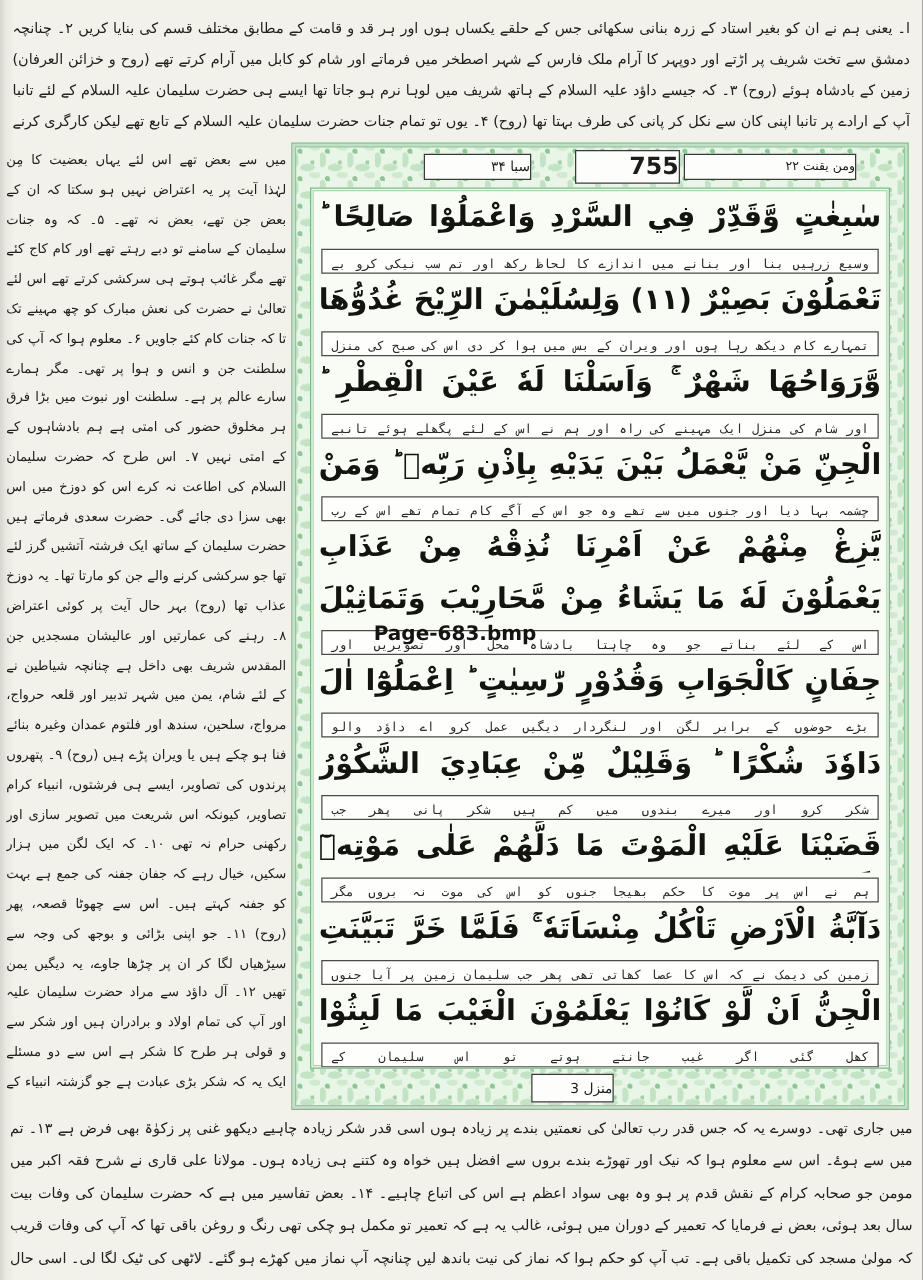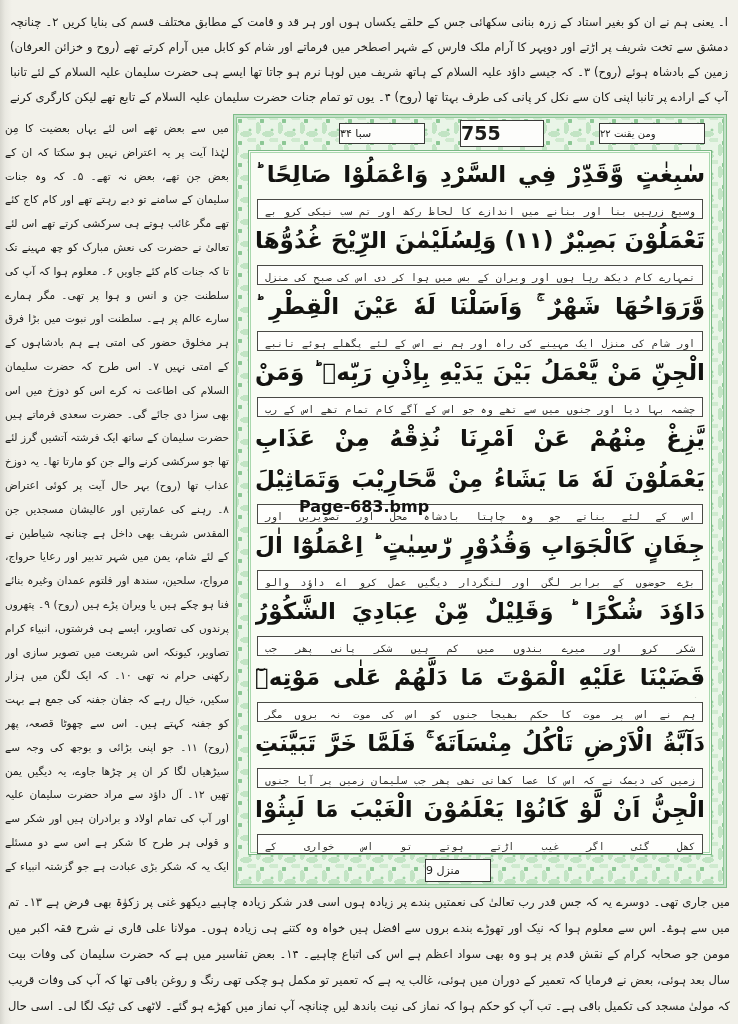--- a/index.html
+++ b/index.html
@@ -26,23 +26,23 @@
       radial-gradient(circle 1.6px at 16px 15px, #9ed2a4 96%, rgba(0,0,0,0)),
       radial-gradient(ellipse 6px 3px at 12px 19px, #c2e4c4 96%, rgba(0,0,0,0)),
       radial-gradient(ellipse 3px 6px at 2px 13px, #c2e4c4 96%, rgba(0,0,0,0)),
       radial-gradient(ellipse 5px 2.5px at 18px 3px, #cfeacf 96%, rgba(0,0,0,0));
     background-size:22px 22px;
     box-shadow:inset 0 0 0 2px rgba(255,255,255,.45), inset 0 0 0 3px #93c99b;
     display:flex;flex-direction:column;
   }
   .band-top{flex:0 0 30px;position:relative;}
   .band-bottom{flex:0 0 26px;position:relative;}
-  .hlabel{position:absolute;background:#fdfdfb;border:1px solid #3a3a38;text-align:left;
+  .hlabel{position:absolute;background:#fdfdfb;border:1px solid #3a3a38;text-align:right;
           white-space:nowrap;overflow:hidden;color:#1c1c1a;}
-  .label-juz{top:4px;right:16px;width:104px;height:19px;line-height:19px;font-size:10px;}
+  .label-juz{top:4px;right:36px;width:104px;height:19px;line-height:19px;font-size:10px;padding-left:32px;}
   .label-page{top:1px;right:177px;width:82px;height:25px;line-height:25px;font-size:19px;font-weight:bold;}
   .label-surah{top:4px;left:100px;width:84px;height:19px;line-height:19px;font-size:11px;}
   .label-manzil{top:2px;right:230px;width:64px;height:21px;line-height:21px;font-size:11px;}
   .verse-area{
     flex:1 1 auto;margin:1px 9px 2px;background:#f9fcf4;border:1px solid #79b884;
     box-shadow:inset 0 0 0 1px #f9fcf4, inset 0 0 0 2px #a9d8ae;
     padding:3px 6px 2px;display:flex;flex-direction:column;justify-content:space-between;overflow:hidden;
   }
   .verse-pair{flex:0 0 auto;}
   .arabic-line{height:41px;line-height:41px;font-size:23px;font-weight:bold;color:#131310;
@@ -102,21 +102,21 @@
       <div class="cline">حضرت سلیمان کے ساتھ ایک فرشتہ آتشیں گرز لئے رہتا</div>
 
       <div class="cline">تھا جو سرکشی کرنے والے جن کو مارتا تھا۔ یہ دوزخ کا</div>
 
       <div class="cline">عذاب تھا (روح) بہر حال آیت پر کوئی اعتراض نہیں۔</div>
 
       <div class="cline">۸۔ رہنے کی عمارتیں اور عالیشان مسجدیں جن میں بیت</div>
 
       <div class="cline">المقدس شریف بھی داخل ہے چنانچہ شیاطین نے حضرت</div>
 
-      <div class="cline">کے لئے شام، یمن میں شہر تدبیر اور رعایا حرواج،</div>
+      <div class="cline">کے لئے شام، یمن میں شہر تدبیر اور قلعہ حرواج،</div>
 
       <div class="cline">مرواج، سلحین، سندھ اور فلتوم عمدان وغیرہ بنائے جو اب</div>
 
       <div class="cline">فنا ہو چکے ہیں یا ویران پڑے ہیں (روح) ۹۔ پتھروں سے</div>
 
       <div class="cline">پرندوں کی تصاویر، ایسے ہی فرشتوں، انبیاء کرام کی</div>
 
       <div class="cline">تصاویر، کیونکہ اس شریعت میں تصویر سازی اور تصویر</div>
 
       <div class="cline">رکھنی حرام نہ تھی ۱۰۔ کہ ایک لگن میں ہزار آدمی کھا</div>
@@ -191,26 +191,26 @@
           <div class="urdu-box">ہم نے اس پر موت کا حکم بھیجا جنوں کو اس کی موت نہ بروں مگر</div>
         </div>
 
         <div class="verse-pair">
           <div class="arabic-line">دَآبَّةُ الْاَرْضِ تَاْكُلُ مِنْسَاَتَهٗ ۚ فَلَمَّا خَرَّ تَبَيَّنَتِ</div>
           <div class="urdu-box">زمین کی دیمک نے کہ اس کا عصا کھاتی تھی پھر جب سلیمان زمین پر آیا جنوں کی حقیقت</div>
         </div>
 
         <div class="verse-pair">
           <div class="arabic-line">الْجِنُّ اَنْ لَّوْ كَانُوْا يَعْلَمُوْنَ الْغَيْبَ مَا لَبِثُوْا فِي</div>
-          <div class="urdu-box">کھل گئی اگر غیب اڑتے ہوتے تو اس خواری کے</div>
+          <div class="urdu-box">کھل گئی اگر غیب جانتے ہوتے تو اس سلیمان کے</div>
         </div>
       </div>
 
     <div class="band-bottom">
-      <div class="hlabel label-manzil">منزل 9</div>
+      <div class="hlabel label-manzil">منزل 3</div>
     </div>
   </div>
 
   <div class="bottom-block">
 
       <div class="cline">میں جاری تھی۔ دوسرے یہ کہ جس قدر رب تعالیٰ کی نعمتیں بندے پر زیادہ ہوں اسی قدر شکر زیادہ چاہیے دیکھو غنی پر زکوٰۃ بھی فرض ہے ۱۳۔ تم بھی انہیں شاکرین</div>
 
       <div class="cline">میں سے ہوۓ۔ اس سے معلوم ہوا کہ نیک اور تھوڑے بندے بروں سے افضل ہیں خواہ وہ کتنے ہی زیادہ ہوں۔ مولانا علی قاری نے شرح فقہ اکبر میں فرمایا کہ ایک</div>
 
       <div class="cline">مومن جو صحابہ کرام کے نقش قدم پر ہو وہ بھی سواد اعظم ہے اس کی اتباع چاہیے۔ ۱۴۔ بعض تفاسیر میں ہے کہ حضرت سلیمان کی وفات بیت المقدس کی تعمیر سے نو</div>

